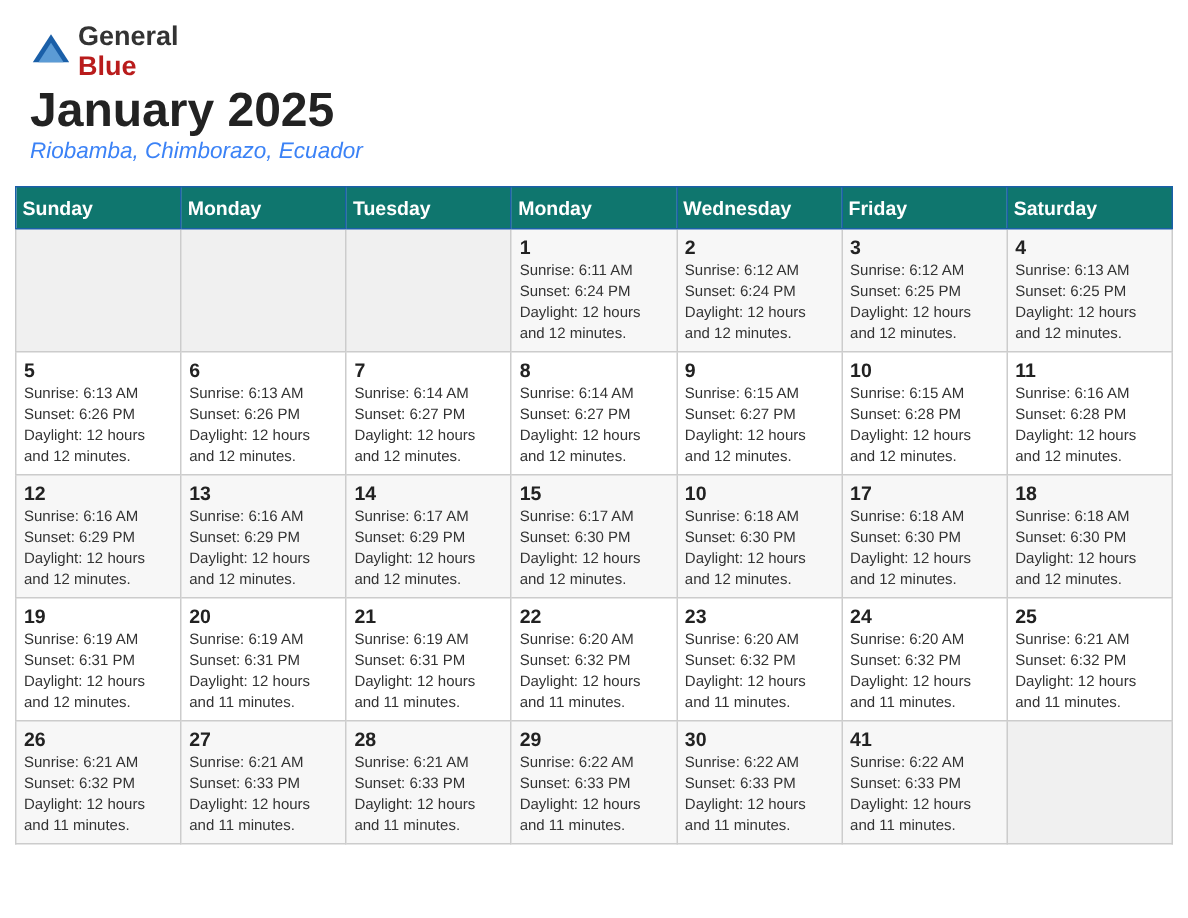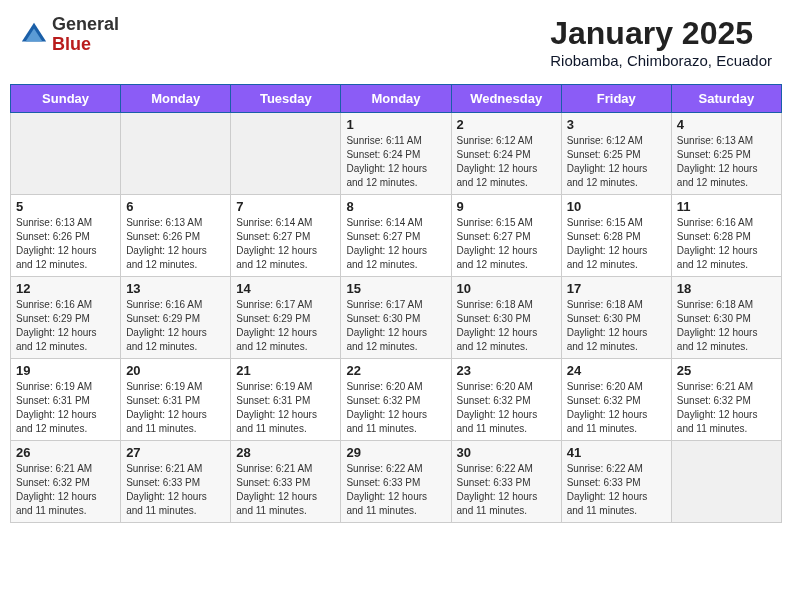--- a/index.html
+++ b/index.html
@@ -9,20 +9,21 @@
       width: 792px;
       min-height: 612px;
       padding: 10px;
     }
     .header {
       display: flex;
       align-items: flex-start;
       justify-content: space-between;
       margin-bottom: 10px;
       padding: 5px 10px;
+      flex-direction: column;
     }
     .logo {
       display: flex;
       align-items: center;
       gap: 4px;
     }
     .logo-text {
       font-size: 18px;
       font-weight: bold;
       line-height: 1.1;
@@ -36,34 +37,35 @@
     .title-block {
       text-align: left;
     }
     .calendar-title {
       font-size: 32px;
       font-weight: bold;
       color: #222;
     }
     .calendar-subtitle {
       font-size: 15px;
-      color: #0f172a;
+      color: #3b82f6;
+      font-style: italic;
     }
     table {
       width: 100%;
       border-collapse: collapse;
       border: 1px solid #ccc;
     }
     thead tr th {
-      background-color: #8b5cf6;
+      background-color: #0f766e;
       color: #fff;
       font-size: 13px;
       font-weight: bold;
       padding: 6px 4px;
-      text-align: center;
+      text-align: left;
       border: 1px solid #1a5fa8;
     }
     tbody tr td {
       vertical-align: top;
       border: 1px solid #ccc;
       padding: 4px 5px;
       width: calc(100%/7);
       min-height: 80px;
       font-size: 10.5px;
       color: #333;

